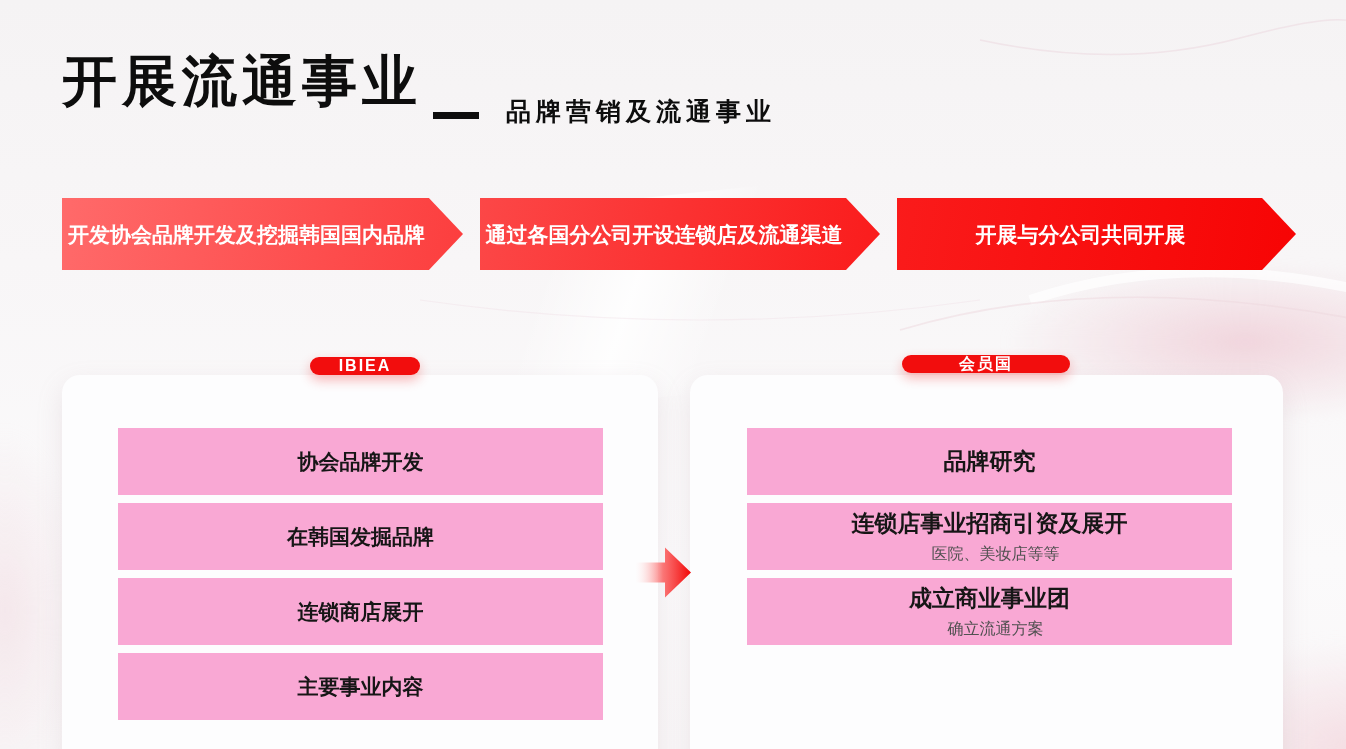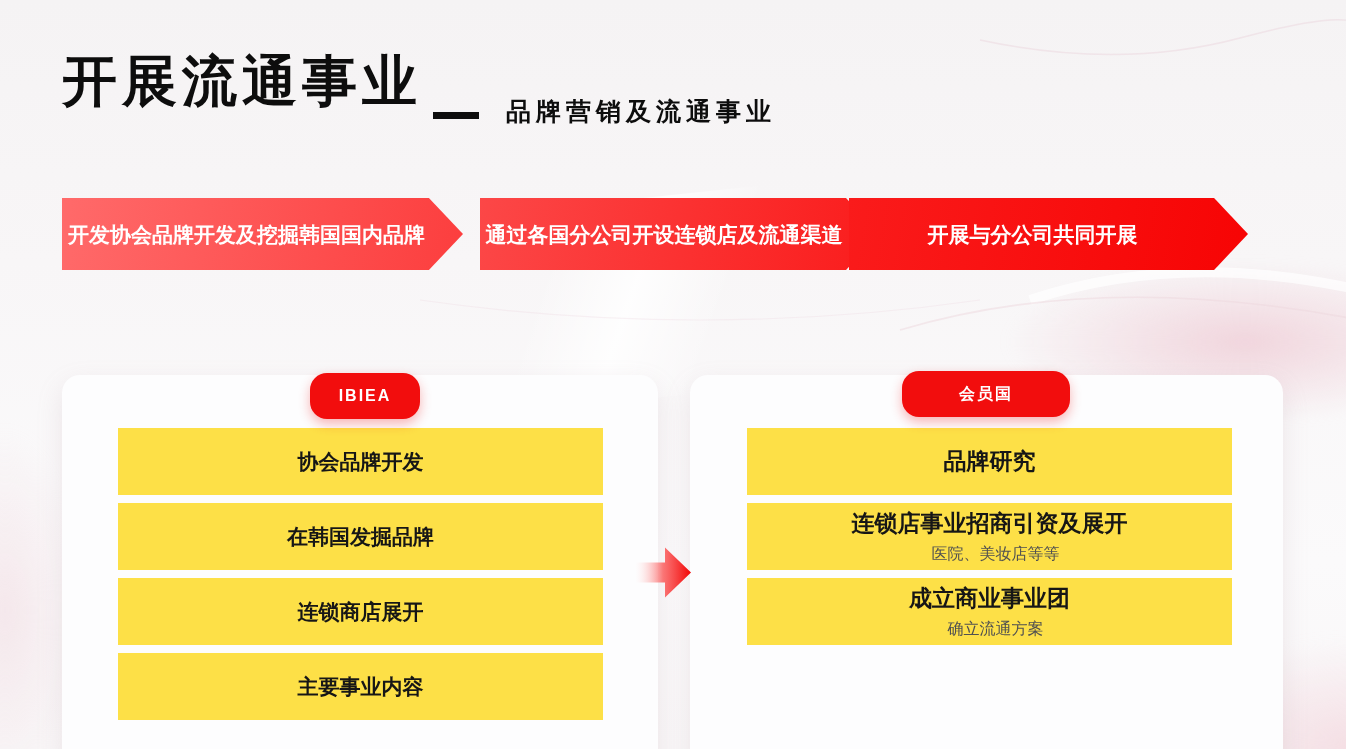--- a/index.html
+++ b/index.html
@@ -25,37 +25,37 @@
   .title-underscore{position:absolute;left:433px;top:112px;width:46px;height:7px;background:#0d0d0d;}
   .page-subtitle{position:absolute;left:506px;top:95px;font-size:25px;font-weight:700;letter-spacing:5px;}
 
   
   .chevron{position:absolute;top:198px;height:72px;box-sizing:border-box;
     clip-path:polygon(0 0,91.5% 0,100% 50%,91.5% 100%,0 100%);
     display:flex;flex-direction:row;justify-content:center;align-items:center;
     padding-right:32px;color:#fff;font-weight:700;font-size:21px;line-height:27px;text-align:center;}
   .chevron-1{left:62px;width:401px;background:linear-gradient(100deg,#ff6a6a 0%,#fc3e3e 100%);}
   .chevron-2{left:480px;width:400px;background:linear-gradient(100deg,#fc4747 0%,#fa1c1c 100%);}
-  .chevron-3{left:849px;width:399px;background:linear-gradient(100deg,#fa1b1b 0%,#f70404 100%);}
+  .chevron-3{left:897px;width:399px;background:linear-gradient(100deg,#fa1b1b 0%,#f70404 100%);}
 
   
   .card{position:absolute;top:375px;height:400px;background:#fdfdfe;border-radius:18px;
     box-shadow:0 10px 26px rgba(170,145,153,.18);}
   .card-left{left:62px;width:596px;}
   .card-right{left:690px;width:593px;}
 
   
-  .badge{position:absolute;height:46px;border-radius:17px;background:#f20d0d;color:#fff;z-index:6;
+  .badge{position:absolute;height:18px;border-radius:17px;background:#f20d0d;color:#fff;z-index:6;
     display:flex;align-items:center;justify-content:center;font-weight:700;font-size:16px;letter-spacing:2px;
-    box-shadow:0 5px 12px rgba(235,15,15,.3);margin-top:16px;}
+    box-shadow:0 5px 12px rgba(235,15,15,.3);}
   .badge-left{left:310px;top:357px;width:110px;}
   .badge-right{left:902px;top:355px;width:168px;}
 
   
-  .row{position:absolute;left:56px;width:485px;height:67px;background:#fde047;
+  .row{position:absolute;left:56px;width:485px;height:67px;background:#f9a8d4;
     display:flex;flex-direction:column;align-items:center;justify-content:center;text-align:center;}
   .card-right .row{left:57px;}
   .row-1{top:53px;} .row-2{top:128px;} .row-3{top:203px;} .row-4{top:278px;}
   .row-label{font-size:21px;font-weight:700;color:#161616;}
   .card-right .row-label{font-size:23px;}
   .row-sublabel{font-size:16px;font-weight:400;color:#515151;margin-top:5px;padding-left:12px;}
 
   
   .mid-arrow{position:absolute;left:635px;top:546px;z-index:7;}
 </style>

